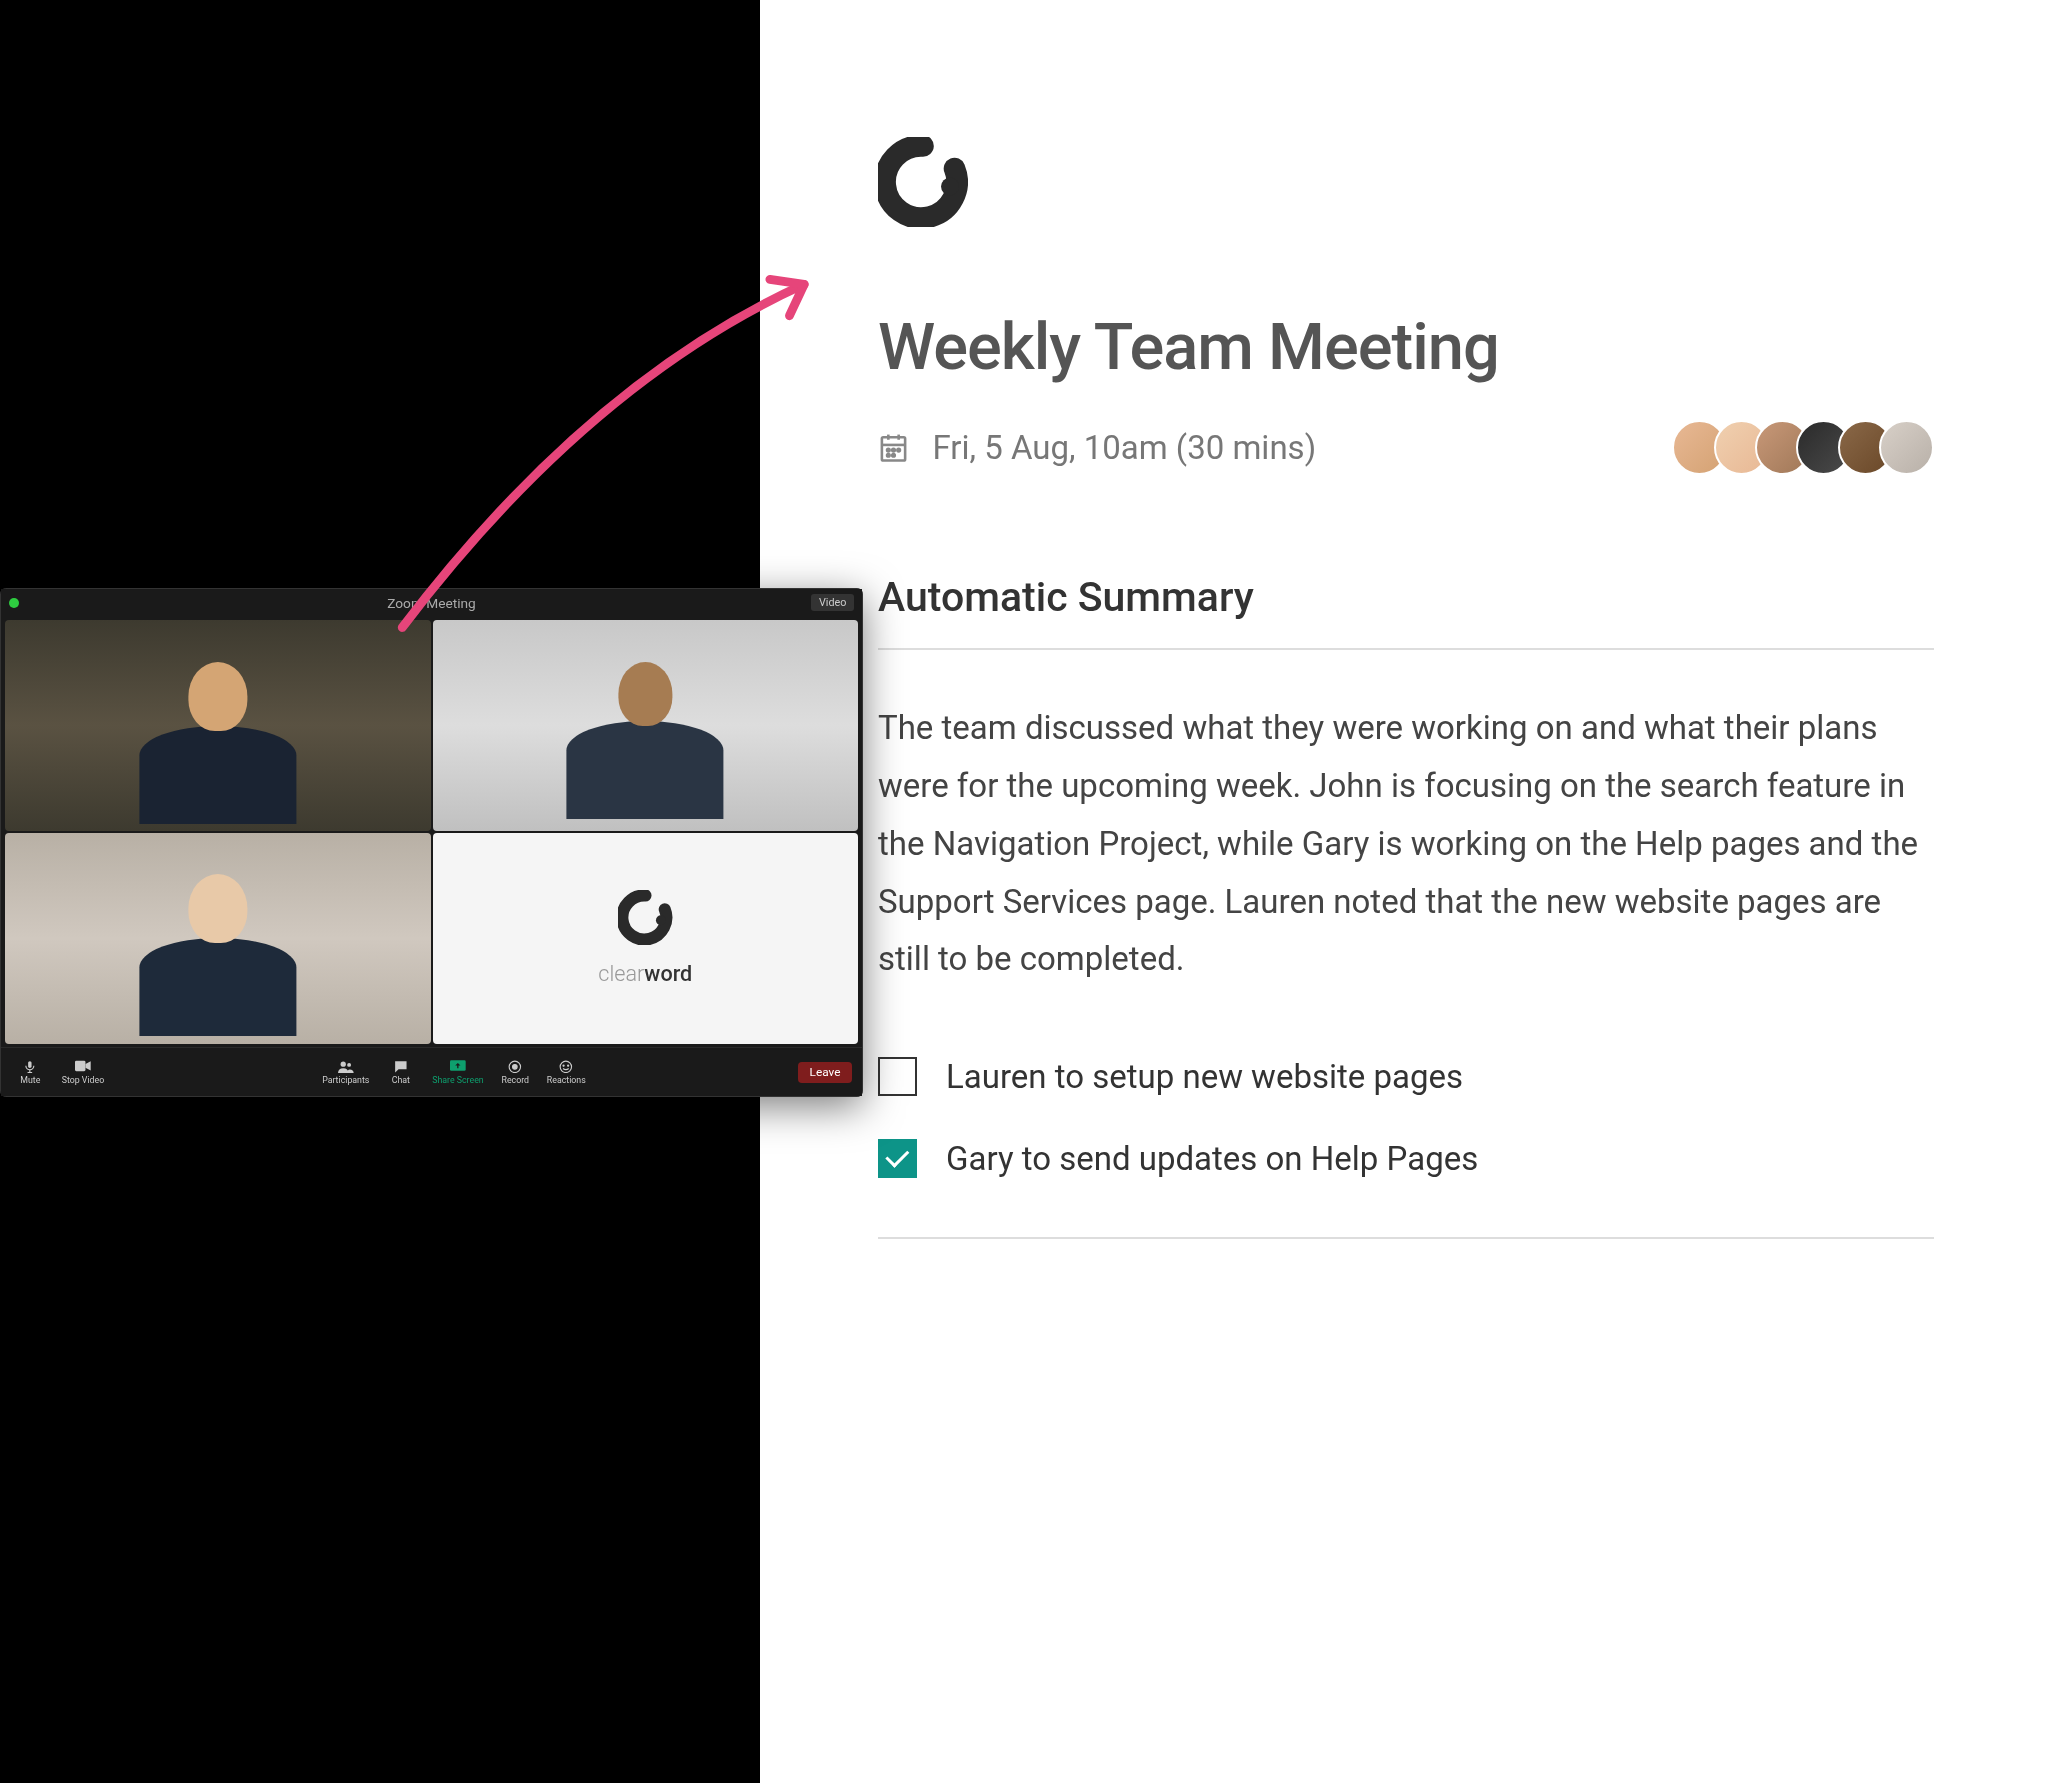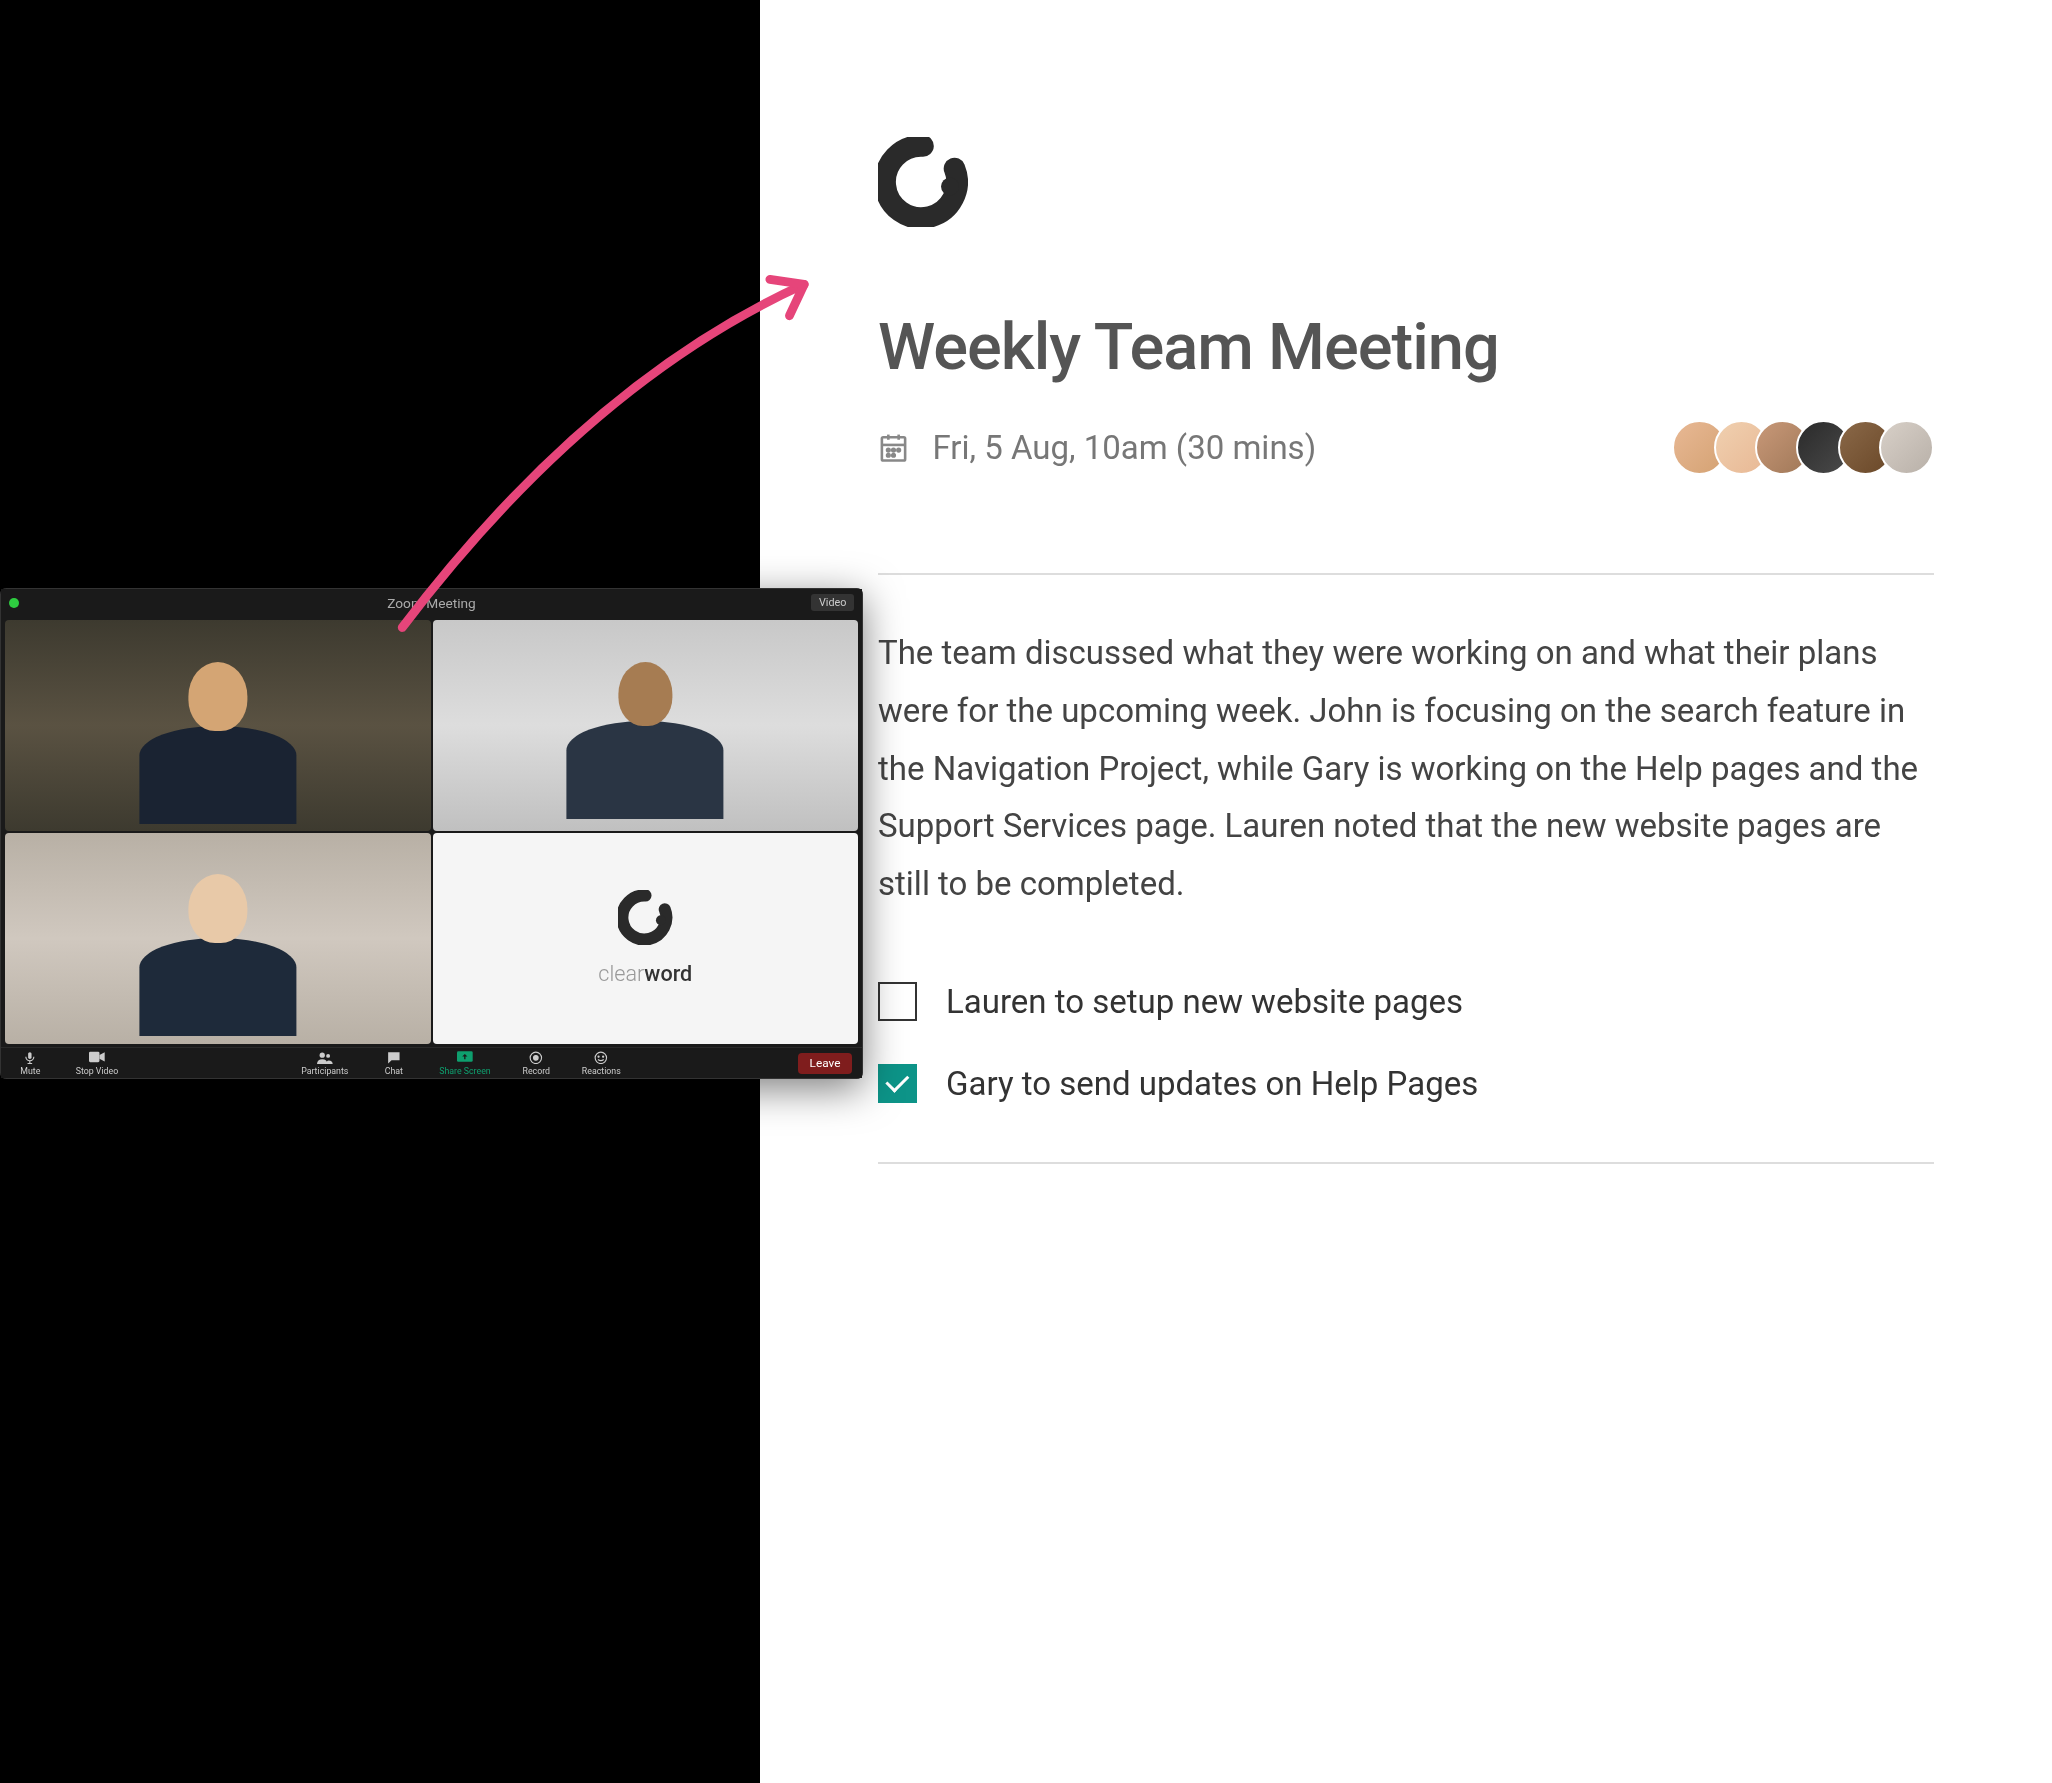--- a/index.html
+++ b/index.html
@@ -120,25 +120,25 @@
     .avatar-body {
       width: 157px;
       height: 98px;
       background: #1a2332;
       border-radius: 50% 50% 0 0 / 30% 30% 0 0;
       margin: -4.9px auto 0;
     }
     .avatar-body-2 { background: #2a3544; }
     .avatar-body-3 { background: #1e2a3a; }
     .zoom-toolbar {
-      height: 31px;
+      height: 49px;
       display: flex;
       align-items: center;
       padding: 0 9.8px;
-      gap: 20px;
+      gap: 6px;
       background: #1a1a1a;
       border-top: 1px solid #2a2a2a;
     }
     .zoom-btn {
       display: flex;
       flex-direction: column;
       align-items: center;
       justify-content: center;
       gap: 2px;
       padding: 3.9px 5.9px;
@@ -436,20 +436,21 @@
     <div class="avatar-stack">
       <div class="stack-avatar sa1"></div>
       <div class="stack-avatar sa2"></div>
       <div class="stack-avatar sa3"></div>
       <div class="stack-avatar sa4"></div>
       <div class="stack-avatar sa5"></div>
       <div class="stack-avatar sa6"></div>
     </div>
   </div>
 
+  <h2 class="section-title">Automatic Summary</h2>
   <hr class="divider">
 
   <p class="summary-text">The team discussed what they were working on and what their plans were for the upcoming week. John is focusing on the search feature in the Navigation Project, while Gary is working on the Help pages and the Support Services page. Lauren noted that the new website pages are still to be completed.</p>
 
   <div class="task-list">
     <div class="task-item">
       <div class="task-checkbox"></div>
       <div class="task-label">Lauren to setup new website pages</div>
     </div>
     <div class="task-item">

